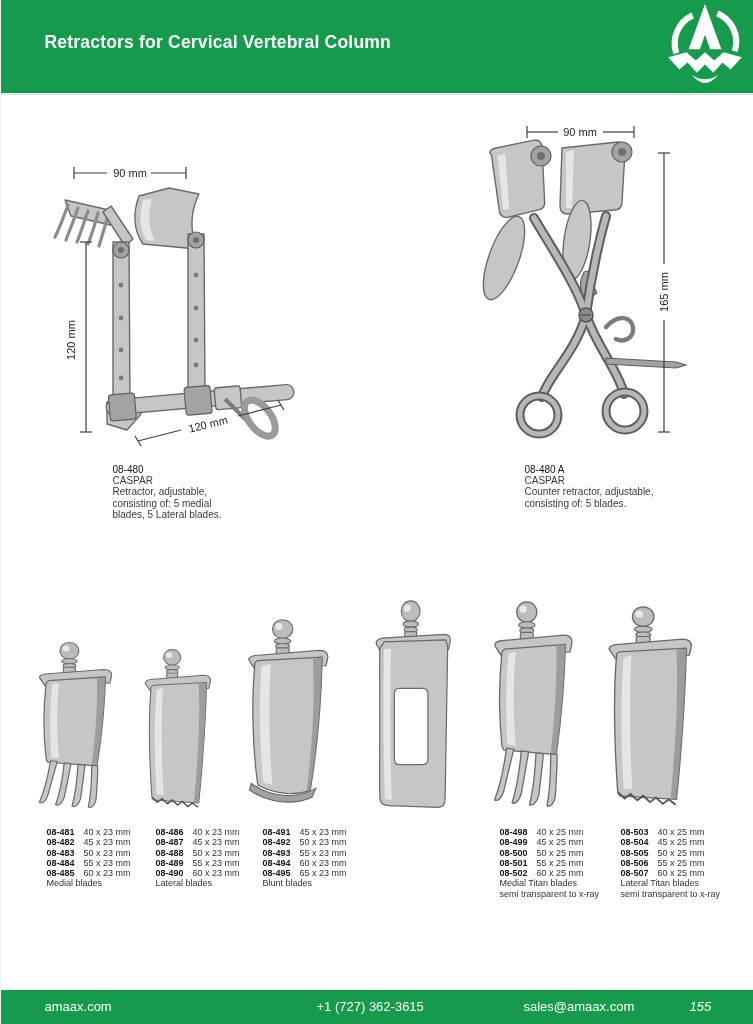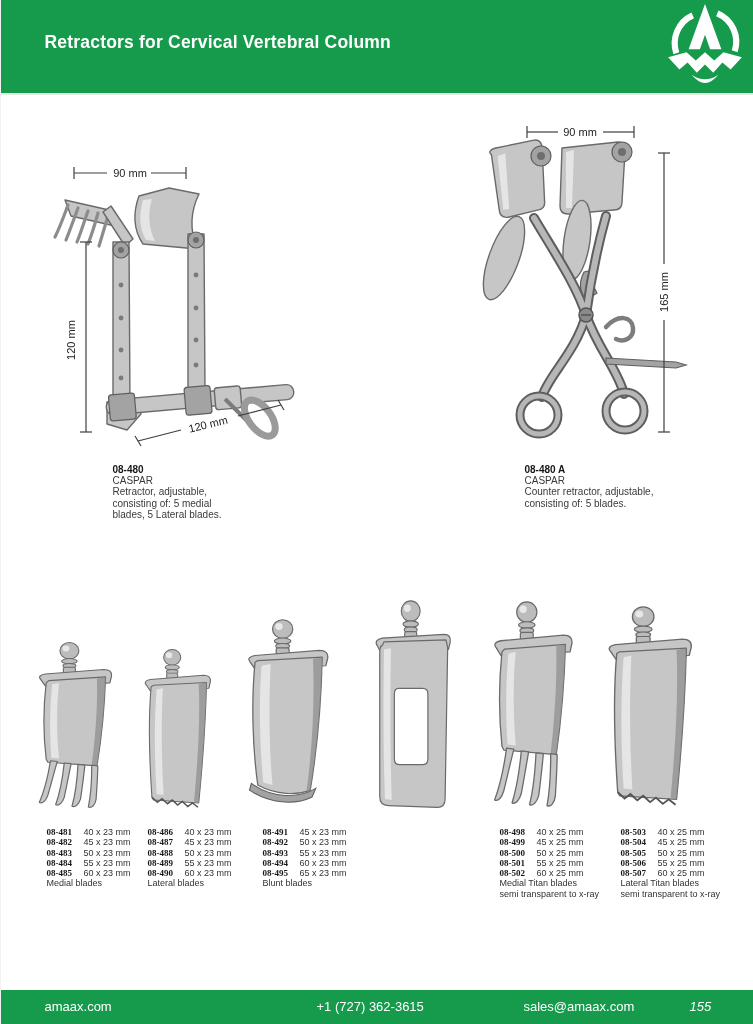--- a/index.html
+++ b/index.html
@@ -26,25 +26,25 @@
   .arm-i{stroke:#b7b7b7;stroke-width:6;fill:none;stroke-linecap:round;}
   .ring-o{stroke:#5e5e5e;stroke-width:9;fill:none;}
   .ring-i{stroke:#b7b7b7;stroke-width:5;fill:none;}
   .hookline{stroke:#7d7d7d;stroke-width:4.5;fill:none;stroke-linecap:round;}
   .knobring{fill:none;stroke:#9a9a9a;stroke-width:7;}
   .serr{fill:none;stroke:#555;stroke-width:2;}
   .metal-k{fill:#bcbcbc;stroke:#6a6a6a;stroke-width:1.3;}
 
   
   .desc{position:absolute;font-size:10px;line-height:11.2px;color:#3a3a3a;}
-  .desc .code{font-weight:bold;color:#161616;}
+  .desc .code{font-weight:normal;color:#161616;}
 
   
   .spec-col{position:absolute;top:827px;font-size:9px;line-height:10.3px;color:#333;white-space:nowrap;}
-  .spec-row .pcode{font-weight:bold;display:inline-block;width:37px;color:#161616;font-family:Liberation Serif, serif;}
+  .spec-row .pcode{font-weight:bold;display:inline-block;width:37px;color:#161616;}
   .cap{color:#333;}
 
   .blade{position:absolute;}
 
   
   .footer{position:absolute;left:0;top:990px;width:753px;height:34px;background:#169a4b;color:#fff;font-size:13px;}
   .footer span{position:absolute;top:9px;}
   .f-web{left:44px;text-align:center;}
   .f-phone{left:316px;}
   .f-mail{left:523px;}
@@ -256,21 +256,21 @@
 
   <div class="spec-col" style="left:46px">
     <div class="spec-row"><span class="pcode">08-481</span><span>40 x 23 mm</span></div>
     <div class="spec-row"><span class="pcode">08-482</span><span>45 x 23 mm</span></div>
     <div class="spec-row"><span class="pcode">08-483</span><span>50 x 23 mm</span></div>
     <div class="spec-row"><span class="pcode">08-484</span><span>55 x 23 mm</span></div>
     <div class="spec-row"><span class="pcode">08-485</span><span>60 x 23 mm</span></div>
     <div class="cap">Medial blades</div>
   </div>
 
-  <div class="spec-col" style="left:147px">
+  <div class="spec-col" style="left:155px">
     <div class="spec-row"><span class="pcode">08-486</span><span>40 x 23 mm</span></div>
     <div class="spec-row"><span class="pcode">08-487</span><span>45 x 23 mm</span></div>
     <div class="spec-row"><span class="pcode">08-488</span><span>50 x 23 mm</span></div>
     <div class="spec-row"><span class="pcode">08-489</span><span>55 x 23 mm</span></div>
     <div class="spec-row"><span class="pcode">08-490</span><span>60 x 23 mm</span></div>
     <div class="cap">Lateral blades</div>
   </div>
 
   <div class="spec-col" style="left:262px">
     <div class="spec-row"><span class="pcode">08-491</span><span>45 x 23 mm</span></div>

